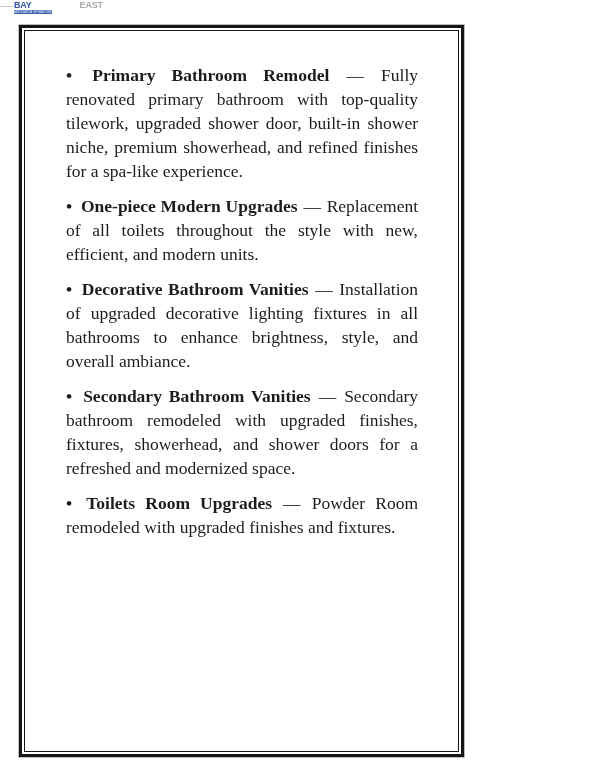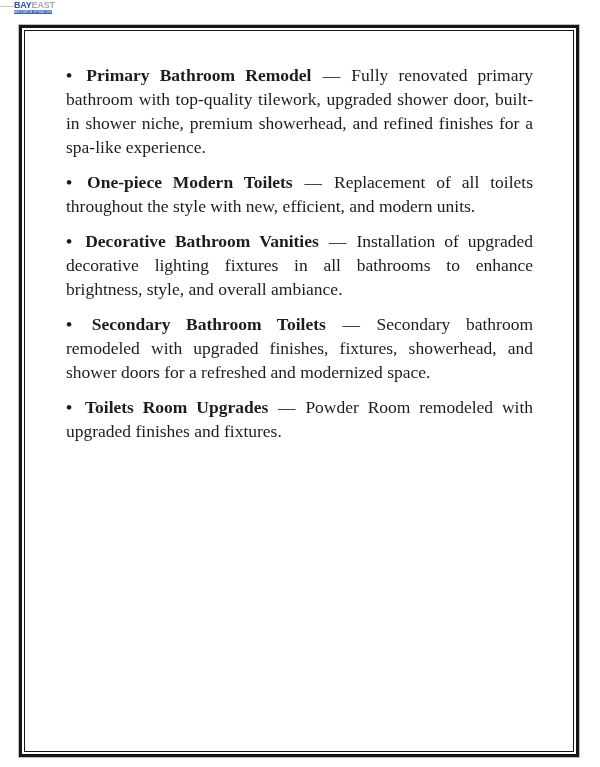--- a/index.html
+++ b/index.html
@@ -32,21 +32,21 @@
   }
   .logo-text {
     font-family: "Liberation Sans", sans-serif;
     font-weight: bold;
     font-size: 9px;
     line-height: 8px;
     letter-spacing: -0.2px;
     white-space: nowrap;
   }
   .logo-bay  { color: #2c4e9b; }
-  .logo-east { color: #a8a8a8; }
+  .logo-east { color: #a8a8a8; margin-left: 48px; }
   .logo-bar {
     margin-top: 1px;
     width: 38px;
     height: 4px;
     background: #3a62ae;
     overflow: hidden;
   }
   .logo-tagline {
     font-family: "Liberation Sans", sans-serif;
     font-size: 3px;
@@ -55,21 +55,21 @@
     white-space: nowrap;
     transform: scale(0.9);
     transform-origin: left top;
   }
 
   
   .frame {
     position: absolute;
     left: 19px;
     top: 25px;
-    width: 560px;
+    width: 445px;
     height: 732px;
     box-sizing: border-box;
     border: 3px solid #161616;
     box-shadow: 0 0 0 1px #bdbdbd;
     background: #ffffff;
   }
   .frame-inner {
     position: absolute;
     inset: 2px;
     border: 1px solid #161616;
@@ -121,35 +121,35 @@
       <p class="item">
         <span class="bullet">•</span>
         <span class="title">Primary Bathroom Remodel</span>
         <span class="dash">—</span>
         <span class="body">Fully renovated primary bathroom with top-quality tilework, upgraded shower door, built-in shower niche, premium showerhead, and refined finishes for a spa-like experience.</span>
       </p>
 
 
       <p class="item">
         <span class="bullet">•</span>
-        <span class="title">One-piece Modern Toilets</span>
+        <span class="title">One-piece Modern Upgrades</span>
         <span class="dash">—</span>
         <span class="body">Replacement of all toilets throughout the style with new, efficient, and modern units.</span>
       </p>
 
       <p class="item">
         <span class="bullet">•</span>
         <span class="title">Decorative Bathroom Vanities</span>
         <span class="dash">—</span>
         <span class="body">Installation of upgraded decorative lighting fixtures in all bathrooms to enhance brightness, style, and overall ambiance.</span>
       </p>
 
       <p class="item">
         <span class="bullet">•</span>
-        <span class="title">Secondary Bathroom Toilets</span>
+        <span class="title">Secondary Bathroom Vanities</span>
         <span class="dash">—</span>
         <span class="body">Secondary bathroom remodeled with upgraded finishes, fixtures, showerhead, and shower doors for a refreshed and modernized space.</span>
       </p>
 
       <p class="item">
         <span class="bullet">•</span>
         <span class="title">Toilets Room Upgrades</span>
         <span class="dash">—</span>
         <span class="body">Powder Room remodeled with upgraded finishes and fixtures.</span>
       </p>

